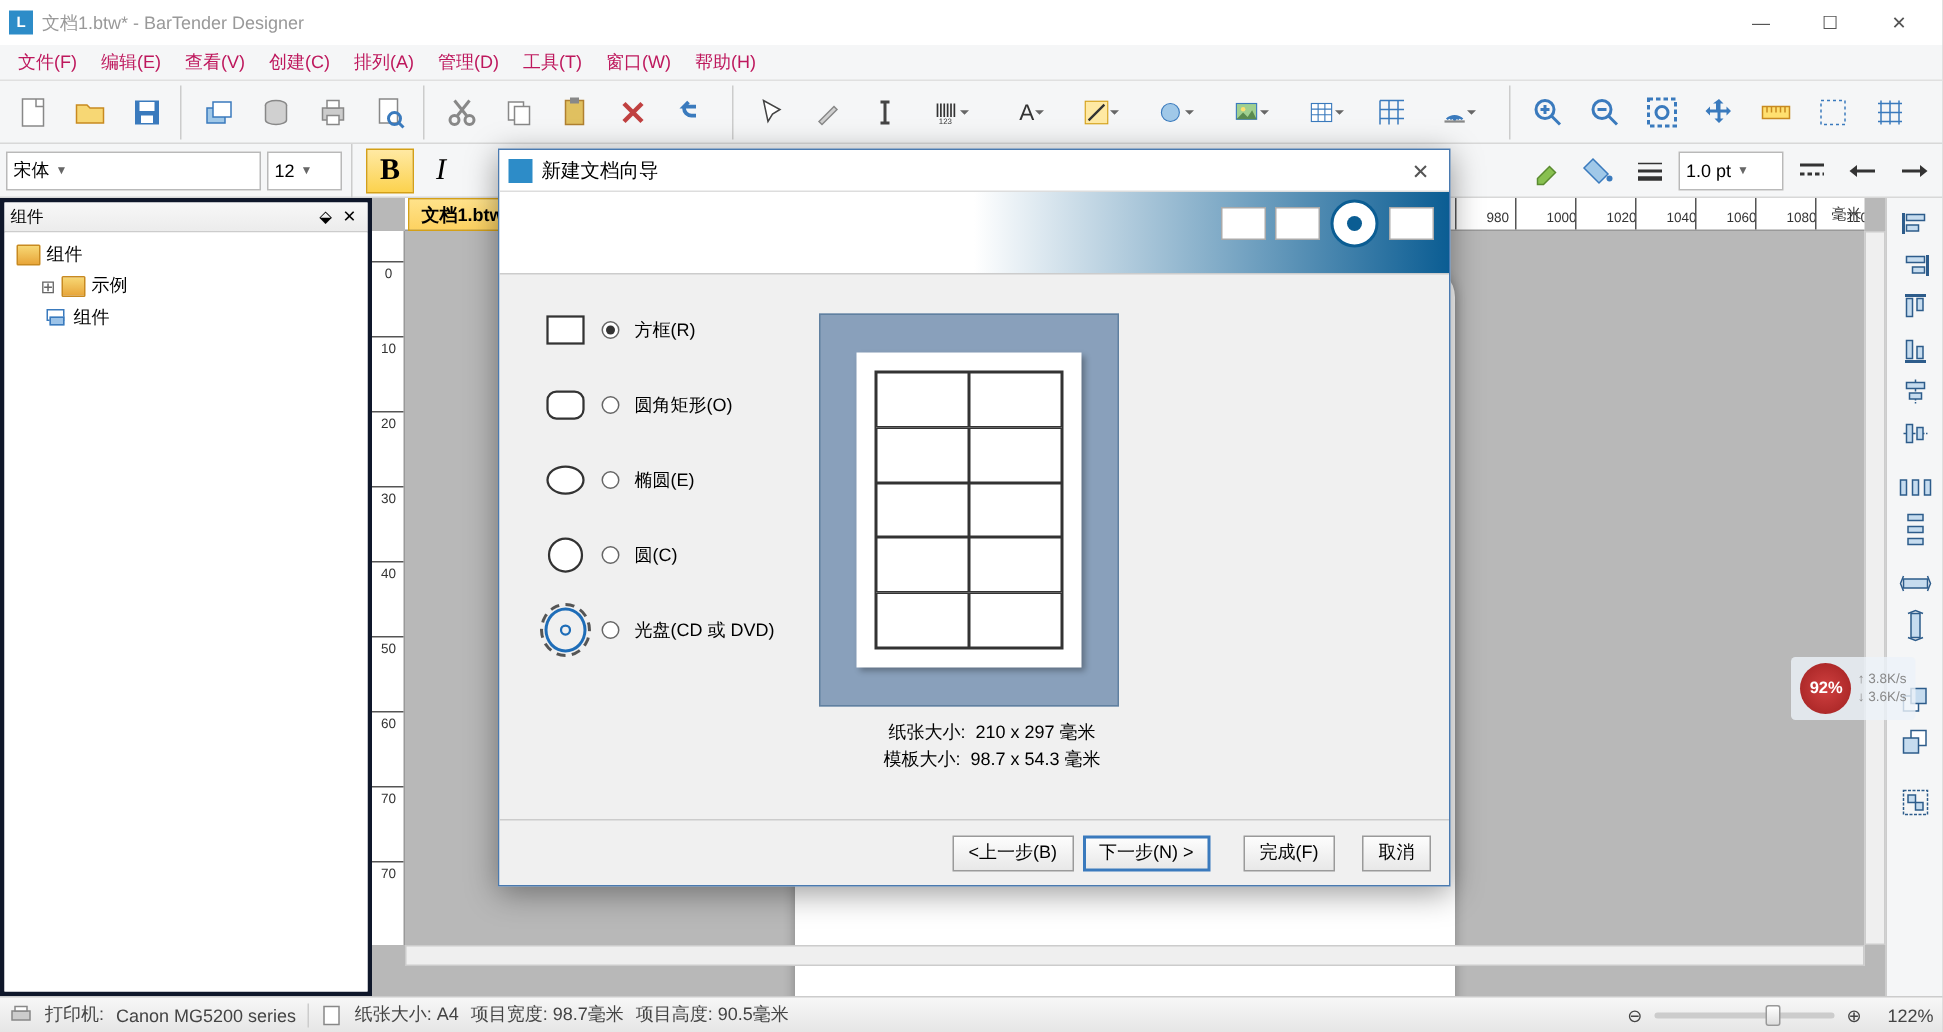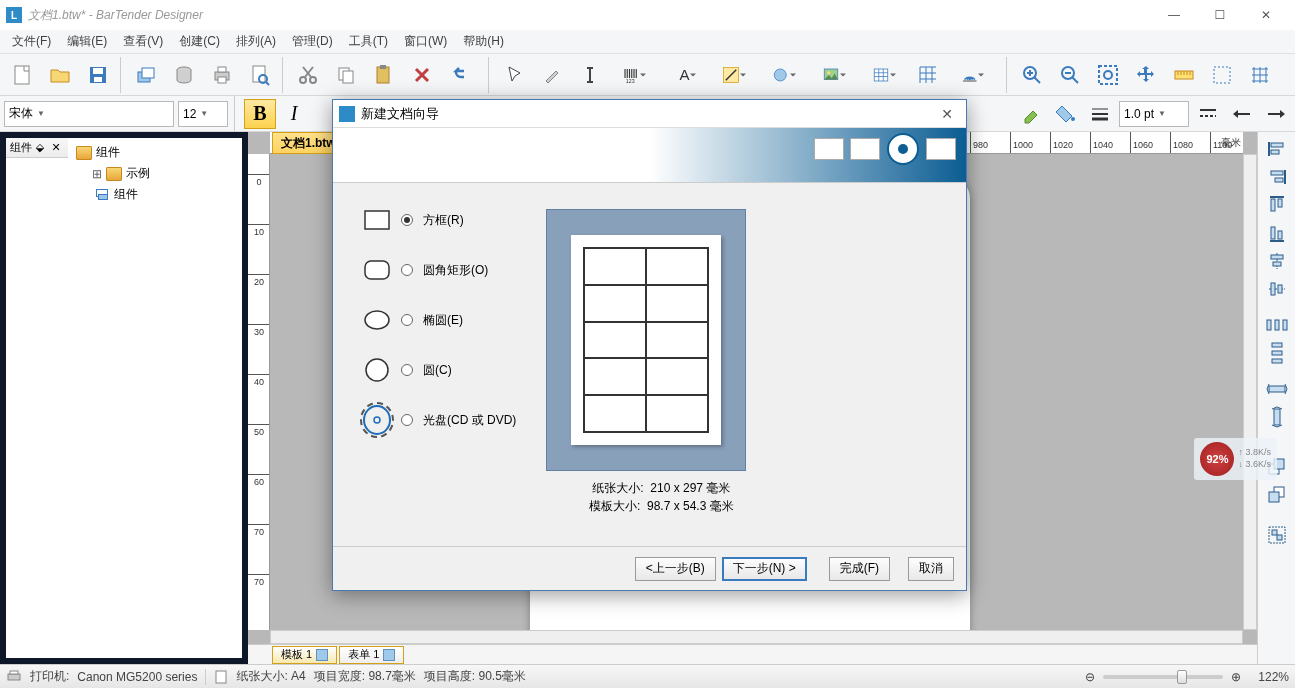--- a/index.html
+++ b/index.html
@@ -1,51 +1,51 @@
 <!DOCTYPE html>
 <html><head>
 <meta charset="utf-8">
 <style>
 * { margin: 0; padding: 0; box-sizing: border-box; font-family: "Microsoft YaHei", "SimSun", Arial, sans-serif; }
 body { width: 1295px; height: 688px; background: #f5f5f5; overflow: hidden; position: relative; font-size: 12px; }
 .titlebar { height: 30px; background: #fff; display: flex; align-items: center; padding: 0 6px; color: #999; }
 .titlebar .icon { width: 16px; height: 16px; background: #2d8cc8; margin-right: 6px; display: flex; align-items: center; justify-content: center; color: #fff; font-size: 10px; font-weight: bold; }
-.titlebar .title { flex: 1; font-style: italic; }
+.titlebar .title { flex: 1; }
 .winctrl { width: 46px; height: 30px; display: flex; align-items: center; justify-content: center; color: #555; cursor: pointer; }
 .menubar { height: 24px; background: #f5f6f7; display: flex; align-items: center; padding: 0 4px; border-bottom: 1px solid #e0e0e0; }
-.menuitem { padding: 3px 8px; cursor: pointer; color: #404040; }
+.menuitem { padding: 3px 8px; cursor: pointer; color: #be185d; }
 .toolbar-row { height: 42px; background: #f5f6f7; display: flex; align-items: center; padding: 2px 4px; border-bottom: 1px solid #d8d8d8; gap: 2px; }
 .toolbar-sep { width: 4px; height: 36px; border-left: 1px solid #ccc; margin: 0 2px; }
 .tbtn { width: 36px; height: 36px; display: flex; align-items: center; justify-content: center; border: 1px solid transparent; cursor: pointer; border-radius: 2px; }
 .tbtn.small { width: 30px; height: 30px; }
 .tbtn.wide { width: 48px; }
 .tbtn svg { width: 24px; height: 24px; }
 .format-row { height: 36px; background: #f5f6f7; display: flex; align-items: center; padding: 2px 4px; border-bottom: 1px solid #d8d8d8; gap: 4px; }
 .combo { height: 26px; background: #fff; border: 1px solid #b9b9b9; display: flex; align-items: center; padding: 0 4px; cursor: pointer; }
 .combo .drop { color: #666; font-size: 8px; margin-left: 4px; }
 .content-row { display: flex; height: 532px; }
-.panel { width: 248px; background: #fff; border: 6px solid #0f172a; display: flex; flex-direction: row; }
+.panel { width: 248px; background: #fff; border: 3px solid #0f172a; display: flex; flex-direction: column; }
 .panel-header { height: 20px; background: linear-gradient(#f7f7f7,#ececec); border-bottom: 1px solid #ccc; display: flex; align-items: center; padding: 0 4px; font-size: 11px; }
 .panel-header .title { flex: 1; }
 .panel-header .ctrl { width: 16px; text-align: center; cursor: pointer; }
 .panel-body { flex: 1; background: #fff; padding: 4px; overflow: auto; }
 .tree-item { display: flex; align-items: center; padding: 2px 0 2px 4px; cursor: pointer; gap: 4px; }
 .tree-item.indent1 { padding-left: 20px; }
 .tree-item.indent2 { padding-left: 22px; }
 .tree-icon { width: 16px; height: 14px; }
 .folder-ico { background: linear-gradient(#f7d774,#e8a63a); border: 1px solid #c88a20; border-radius: 1px; }
 .comp-ico { width:16px; height:14px; position:relative; }
 .comp-ico::before { content:''; position:absolute; width:10px; height:6px; border:1px solid #3a7abd; top:1px; left:2px; }
 .comp-ico::after { content:''; position:absolute; width:8px; height:4px; background:#9cc3e8; border:1px solid #3a7abd; top:6px; left:4px; }
 .expander { width:10px; color:#666; cursor:pointer; }
 .canvas-area { flex: 1; position: relative; background: #b8b8b8; overflow: hidden; }
 .doc-tab { position: absolute; top: 0; left: 24px; height: 22px; background: linear-gradient(#ffe28a,#fdd261); border: 1px solid #d4a017; padding: 2px 8px; font-weight: bold; font-size: 12px; z-index: 2; display:flex; align-items:center; }
 .ruler-h { position: absolute; top: 0; left: 22px; right: 14px; height: 22px; background: #fff; border-bottom: 1px solid #999; z-index: 1; overflow:hidden;}
 .ruler-v { position: absolute; top: 22px; left: 0; bottom: 34px; width: 22px; background: #fff; border-right: 1px solid #999; z-index: 1; overflow:hidden;}
-.ruler-h .tick { position:absolute; top:0; height:22px; border-left:1px solid #555; font-size:9px; padding-left:2px; color:#333; line-height:26px;}
+.ruler-h .tick { position:absolute; top:0; height:22px; border-left:1px solid #555; font-size:9px; padding-left:20px; color:#333; line-height:26px;}
 .ruler-v .tick { position:absolute; left:0; width:22px; border-top:1px solid #555; font-size:9px; padding-top:2px; color:#333; text-align:center;}
 .ruler-h .unit { position:absolute; right:2px; top:4px; font-size:10px; color:#333; }
 .canvas-inner { position: absolute; top: 22px; left: 22px; right: 14px; bottom: 34px; background: #b8b8b8; }
 .paper-shadow { position:absolute; left:260px; top:24px; width:440px; height:580px; background:#fff; border-radius:20px; box-shadow:0 2px 8px rgba(0,0,0,.3); }
 .scroll-h { position:absolute; bottom:20px; left:22px; right:14px; height:14px; background:#efefef; border:1px solid #ccc; }
 .scroll-v { position:absolute; top:22px; right:0; bottom:34px; width:14px; background:#efefef; border:1px solid #ccc; }
 .bottom-tabs { position:absolute; bottom:0; left:0; right:0; height:20px; background:#f5f5f5; display:flex; align-items:center; padding-left:24px; gap:2px; border-top:1px solid #ccc;}
 .btab { height:18px; padding:0 8px; background:linear-gradient(#fff,#f7e9b0); border:1px solid #d4a017; font-size:11px; display:flex; align-items:center; gap:4px; cursor:pointer;}
 .btab .sq { width:12px; height:12px; background:#a0c8e8; border:1px solid #6090c0; }
 .side-tools { width: 38px; background: #f5f6f7; border-left: 1px solid #ccc; display: flex; flex-direction: column; align-items: center; padding-top: 4px; gap: 2px; }
@@ -441,30 +441,20 @@
       <div class="tick" style="top:270px">50</div>
       <div class="tick" style="top:320px">60</div>
       <div class="tick" style="top:370px">70</div>
       <div class="tick" style="top:420px">70</div>
     </div>
     <div class="canvas-inner">
       <div class="paper-shadow"></div>
     </div>
     <div class="scroll-v"></div>
     <div class="scroll-h"></div>
-    <div class="bottom-tabs">
-      <div class="btab">
-          <span>模板 1</span>
-          <div class="sq"></div>
-        </div>
-      <div class="btab" style="background:linear-gradient(#fff,#eee)">
-          <span>表单 1</span>
-          <div class="sq"></div>
-        </div>
-    </div>
   </div>
 
   <div class="side-tools">
     <div class="stbtn">
         <svg width="20" height="18" viewBox="0 0 20 18">
           <line x1="2" y1="2" x2="2" y2="16" stroke="#2d5c8b" stroke-width="2"></line>
           <rect x="4" y="3" width="12" height="4" fill="#c6dcef" stroke="#2d5c8b"></rect>
           <rect x="4" y="10" width="8" height="4" fill="#c6dcef" stroke="#2d5c8b"></rect>
         </svg>
       </div>

